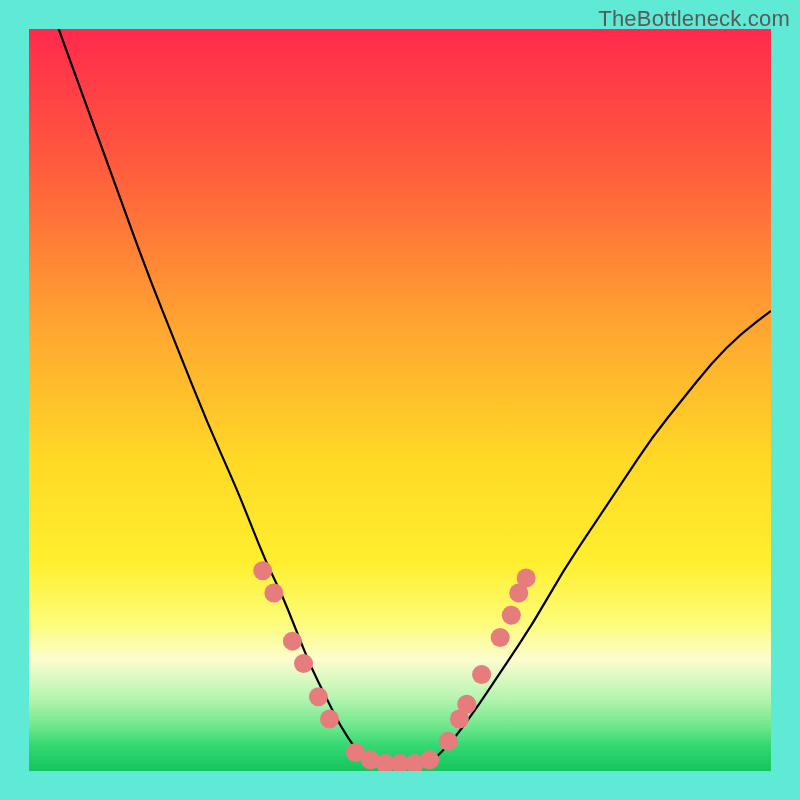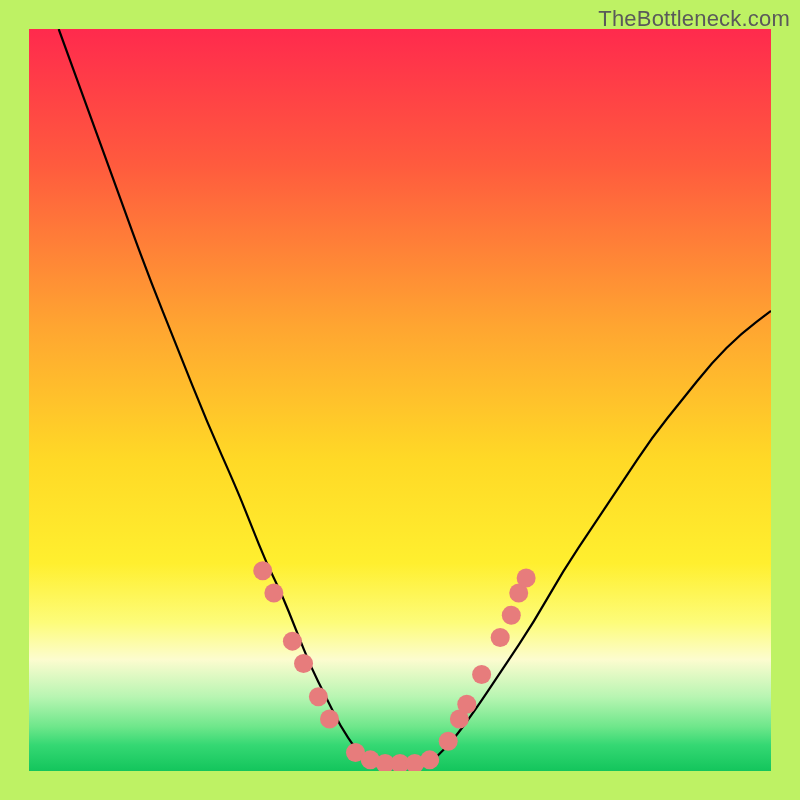--- a/index.html
+++ b/index.html
@@ -7,21 +7,21 @@
     padding: 0;
     width: 800px;
     height: 800px;
     overflow: hidden;
     font-family: Arial, Helvetica, sans-serif;
   }
   .canvas {
     position: relative;
     width: 800px;
     height: 800px;
-    background: #bef264;
+    background: #5eead4;
   }
   .watermark {
     position: absolute;
     top: 6px;
     right: 10px;
     color: #5a5a5a;
     font-size: 22px;
     font-weight: 500;
     letter-spacing: 0.2px;
     z-index: 10;

